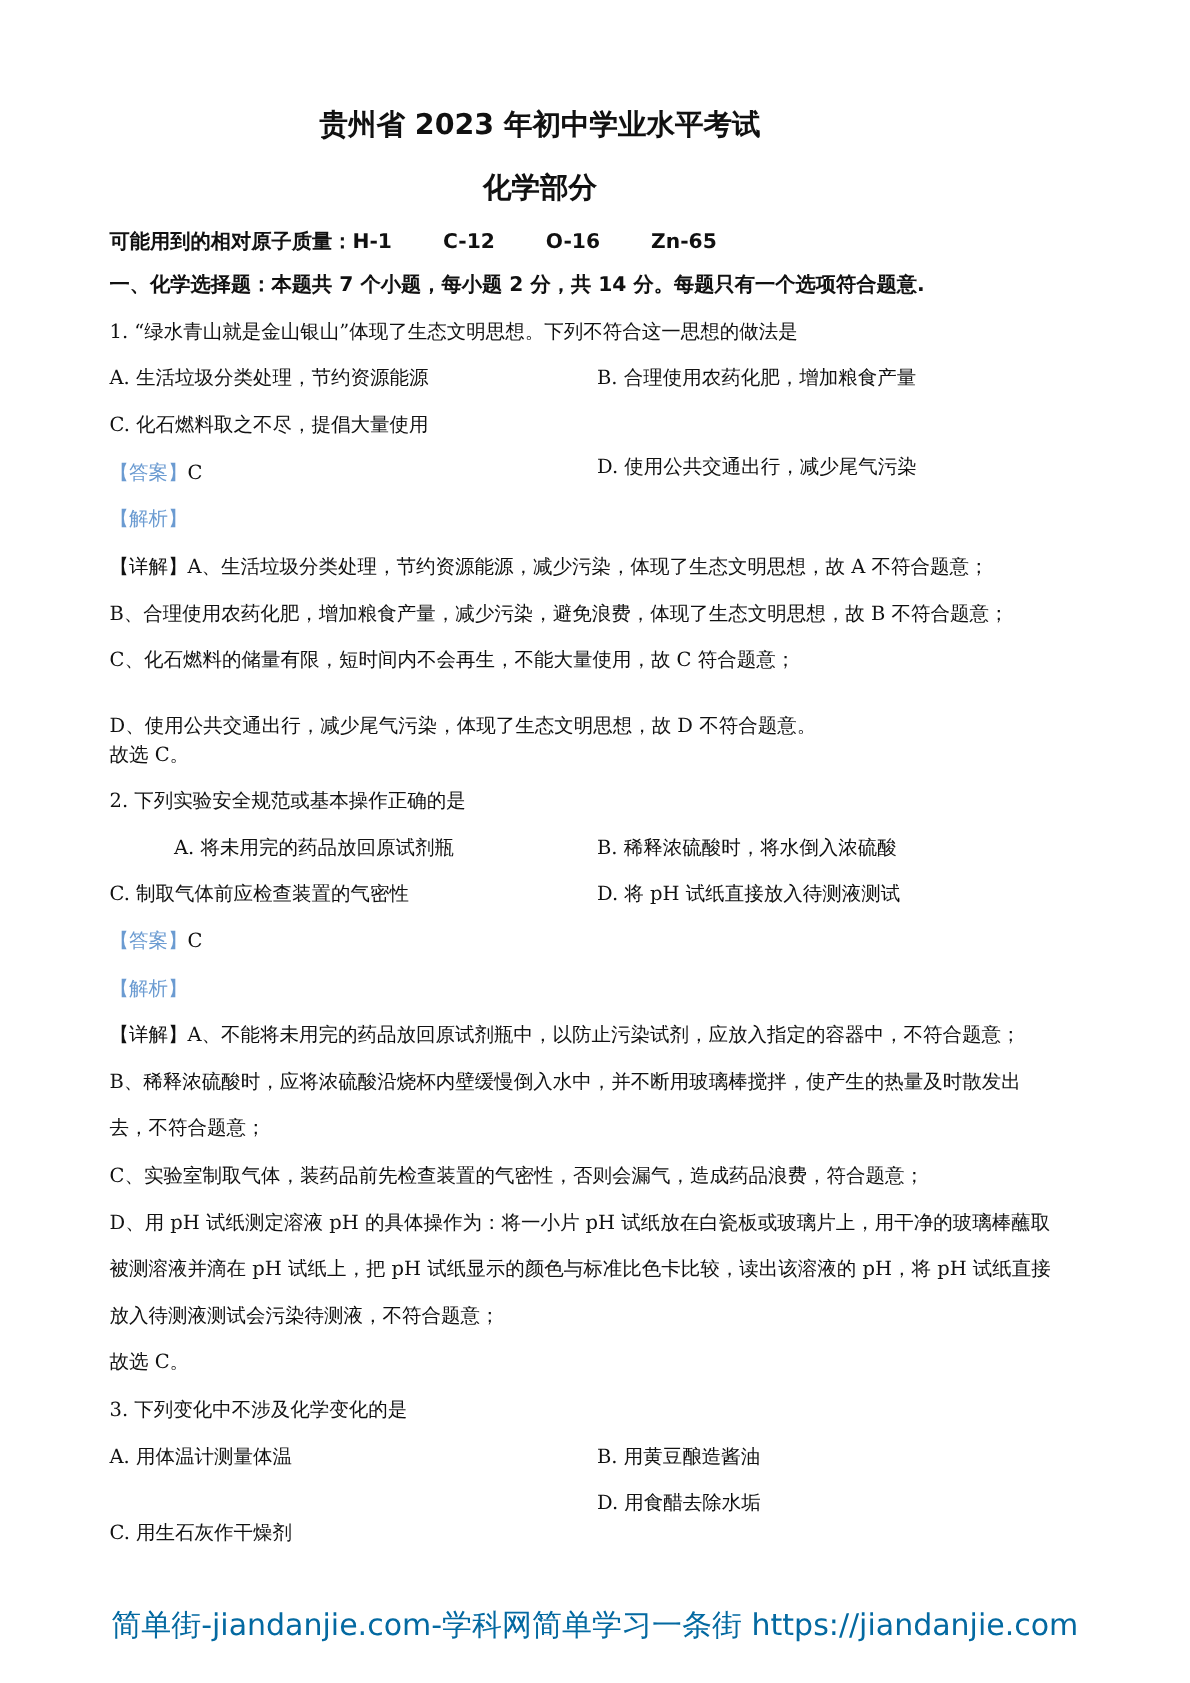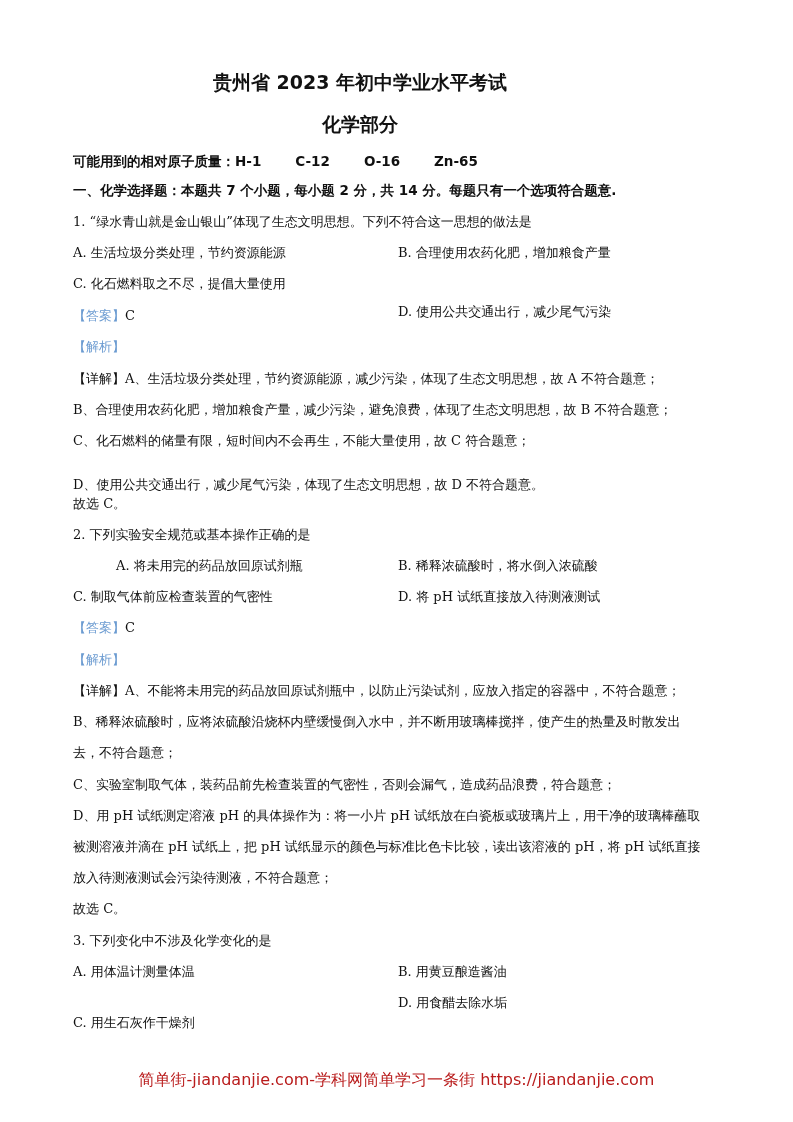--- a/index.html
+++ b/index.html
@@ -6,21 +6,21 @@
   body { width:793px; height:1122px; position:relative; overflow:hidden;
          font-family:"DejaVu Serif","Liberation Serif",serif; color:#111; }
   .page { position:absolute; left:0; top:0; width:793px; height:1122px; }
   .title { position:absolute; left:0; width:720px; text-align:center;
            font-family:"DejaVu Sans","Liberation Sans",sans-serif; font-weight:bold; font-size:19px; }
   .line { position:absolute; left:73px; font-size:13px; white-space:nowrap; line-height:18px; }
   .bold { font-family:"DejaVu Sans","Liberation Sans",sans-serif; font-weight:bold; font-size:13.5px; }
   .opt-b { position:absolute; left:398px; font-size:13px; white-space:nowrap; line-height:18px; }
   .label-blue { color:#6b9bd1; }
   .footer { position:absolute; top:1070px; left:0; width:793px; text-align:center;
-            font-family:"DejaVu Sans","Liberation Sans",sans-serif; font-size:16px; color:#b91c1c; }
+            font-family:"DejaVu Sans","Liberation Sans",sans-serif; font-size:20px; color:#0369a1; }
   .mass span { margin-right:34px; }
 </style>
 </head>
 <body>
 
 <div class="page">
 
   <div class="title" style="top:70px;">贵州省 2023 年初中学业水平考试</div>
   <div class="title" style="top:112px;">化学部分</div>
 

